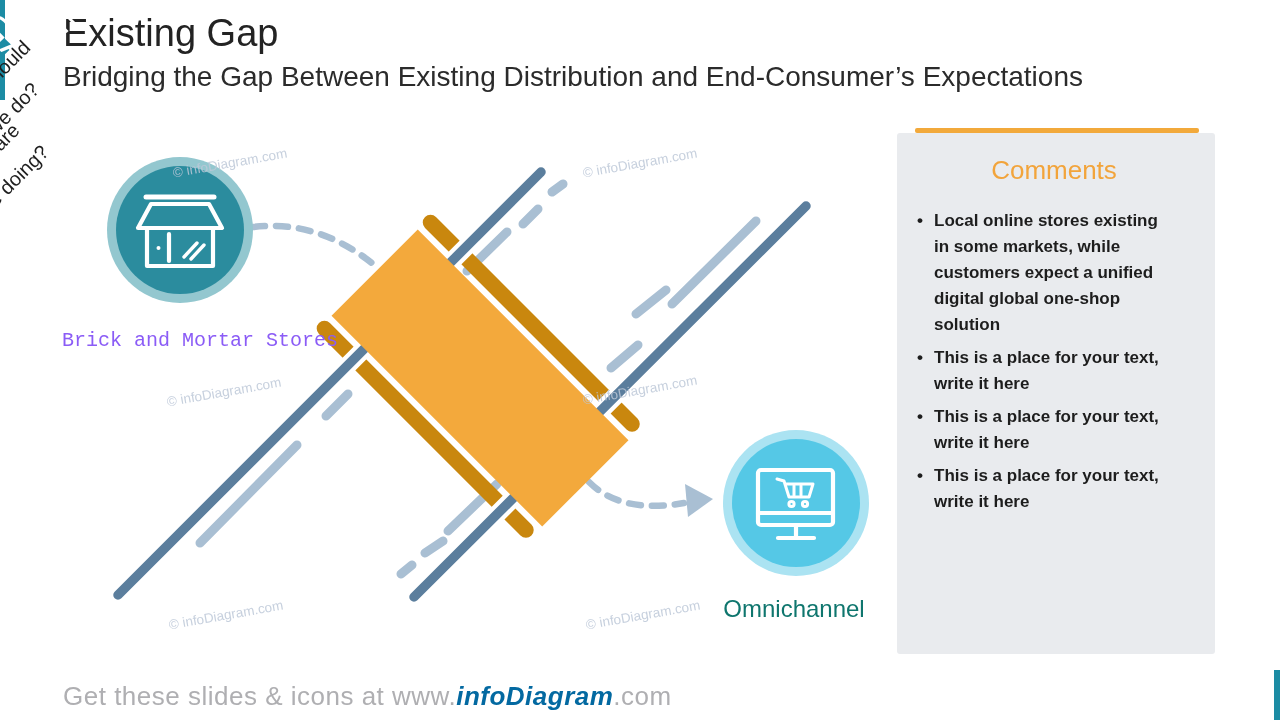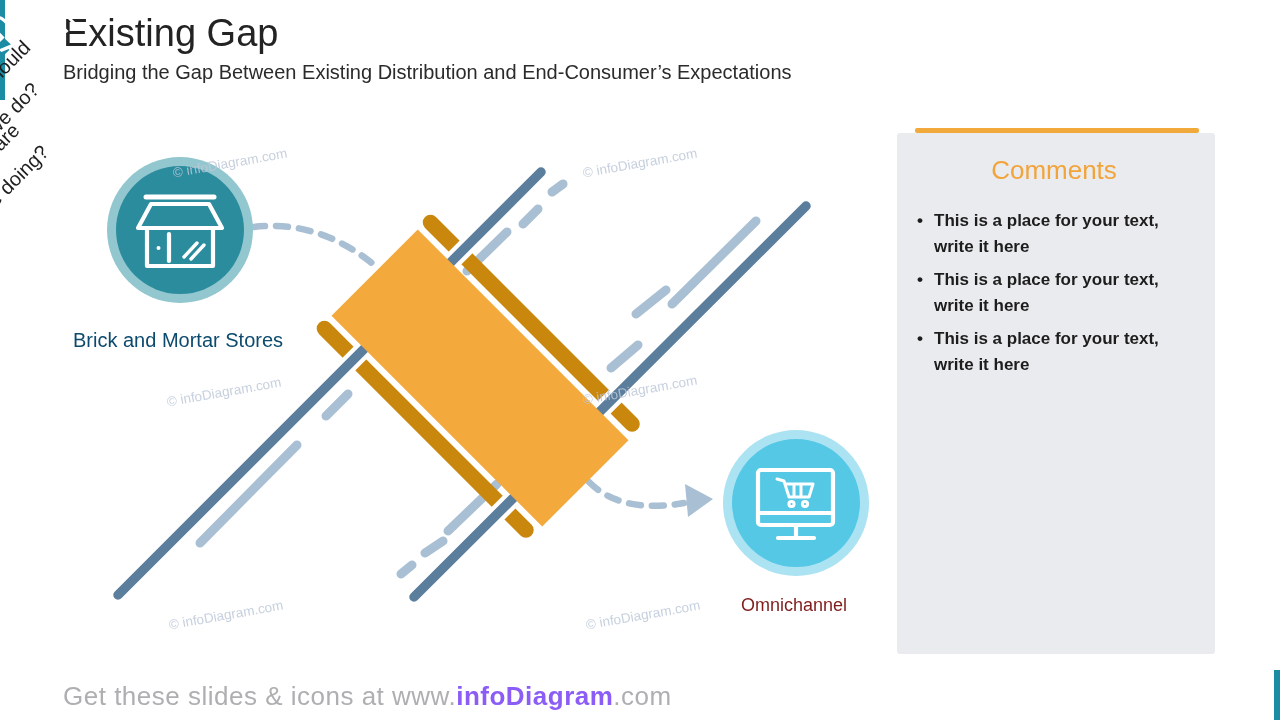--- a/index.html
+++ b/index.html
@@ -4,52 +4,52 @@
 <style>
   html,body{margin:0;padding:0;}
   body{width:1280px;height:720px;position:relative;background:#ffffff;overflow:hidden;
        font-family:"Liberation Sans",sans-serif;}
   .abs{position:absolute;}
   .preline{white-space:pre-line;}
 
   
   #title-block{left:63px;top:12px;}
   #slide-title{font-size:38px;font-weight:400;color:#232323;line-height:1.15;margin:0;}
-  #slide-subtitle{font-size:20px;font-weight:400;color:#2b2b2b;margin-top:5px;}
+  #slide-subtitle{font-size:28px;font-weight:400;color:#2b2b2b;margin-top:5px;}
   #title-accent{left:0;top:0;}
 
   
   #diagram-svg{left:0;top:0;width:1280px;height:720px;}
 
   
   #banner-label{left:476px;top:380px;transform:translate(-50%,-50%) rotate(45deg);
       color:#ffffff;font-size:37px;line-height:1.3;letter-spacing:1.5px;text-align:center;}
   .question{color:#1e1e1e;font-size:20px;line-height:1.8;text-align:center;}
   #question-top{left:610px;top:243px;transform:translate(-50%,-50%) rotate(-45deg);}
   #question-bottom{left:350px;top:504px;transform:translate(-50%,-50%) rotate(-45deg);}
-  #brick-label{left:73px;top:329px;font-size:20px;color:#0c4a6e;}
-  #omni-label{left:794px;top:595px;transform:translateX(-50%);font-size:18px;color:#7f1d1d;}
+  #brick-label{left:62px;top:329px;font-size:20px;color:#8b5cf6;font-family:Liberation Mono, monospace;}
+  #omni-label{left:794px;top:595px;transform:translateX(-50%);font-size:24px;color:#0f766e;}
 
   
   #comments-accent{left:915px;top:128px;width:284px;height:5px;background:#F2A93B;border-radius:2px;}
   #comments-panel{left:897px;top:133px;width:318px;height:521px;background:#E9EBEE;border-radius:3px;
       box-sizing:border-box;padding:22px 24px 0 20px;}
   #comments-title{font-size:26px;color:#F2A43B;text-align:center;margin-bottom:22px;}
   .bullet-item{display:flex;margin-bottom:7px;color:#1d1d1d;font-size:17px;line-height:26px;font-weight:bold;}
   .bullet-item .bullet-dot{flex:none;width:17px;}
   .bullet-item .bullet-dot::before{content:"\2022";}
   .bullet-item.bold{font-weight:700;}
 
   
   .watermark{position:absolute;transform:translate(-50%,-50%) rotate(-10deg);
       font-size:13.5px;color:#BDC8D8;opacity:.85;white-space:nowrap;}
 
   
   #footer-credit{left:63px;top:681px;font-size:26px;letter-spacing:.5px;color:#AFAFB2;}
-  #footer-credit .brand{font-weight:700;color:#8b5cf6;}
+  #footer-credit .brand{font-weight:700;color:#0369a1;font-style:italic;}
   #corner-accent{right:0;bottom:0;width:6px;height:50px;background:#1C8CA4;}
 </style>
 </head>
 <body>
 
 <svg id="title-accent" class="abs" width="20" height="110">
   <rect x="0" y="0" width="5" height="100" fill="#1C8CA4"></rect>
   <polygon points="0,34 13,46.5 0,59" fill="#1C8CA4"></polygon>
 </svg>
 
@@ -119,20 +119,28 @@
 we do?</div>
 <div id="question-bottom" class="question preline">What are
 we doing?</div>
 <div id="brick-label" class="abs">Brick and Mortar Stores</div>
 <div id="omni-label" class="abs">Omnichannel</div>
 
 <div id="comments-accent" class="abs"></div>
 <div id="comments-panel" class="abs">
   <div id="comments-title">Comments</div>
   <div>
+    <div class="bullet-item bold">
+      <span class="bullet-dot"></span>
+      <span class="preline">Local online stores existing
+in some markets, while
+customers expect a unified
+digital global one-shop
+solution</span>
+    </div>
     <div class="bullet-item">
       <span class="bullet-dot"></span>
       <span class="preline">This is a place for your text,
 write it here</span>
     </div>
     <div class="bullet-item">
       <span class="bullet-dot"></span>
       <span class="preline">This is a place for your text,
 write it here</span>
     </div>

